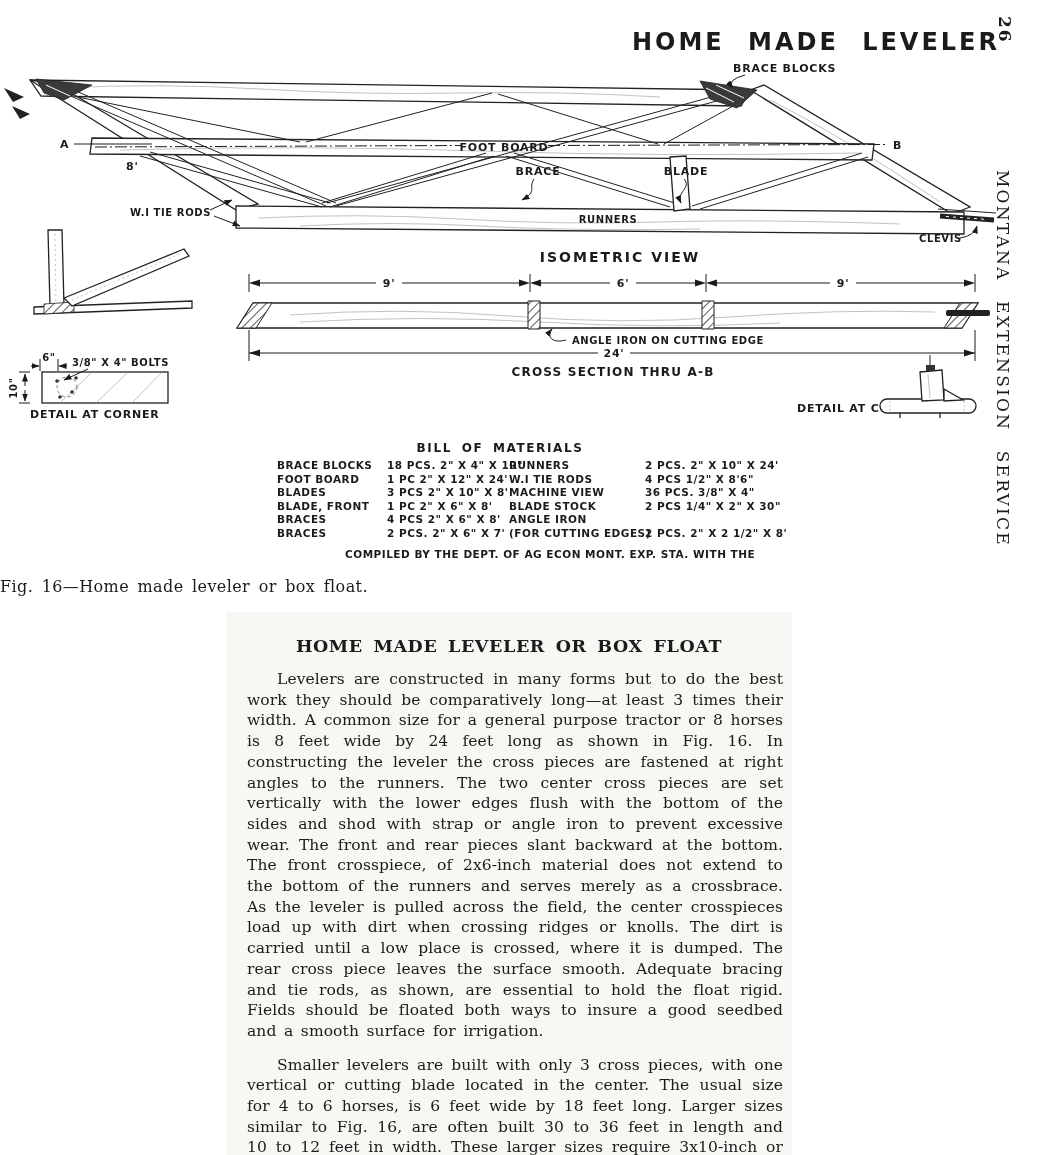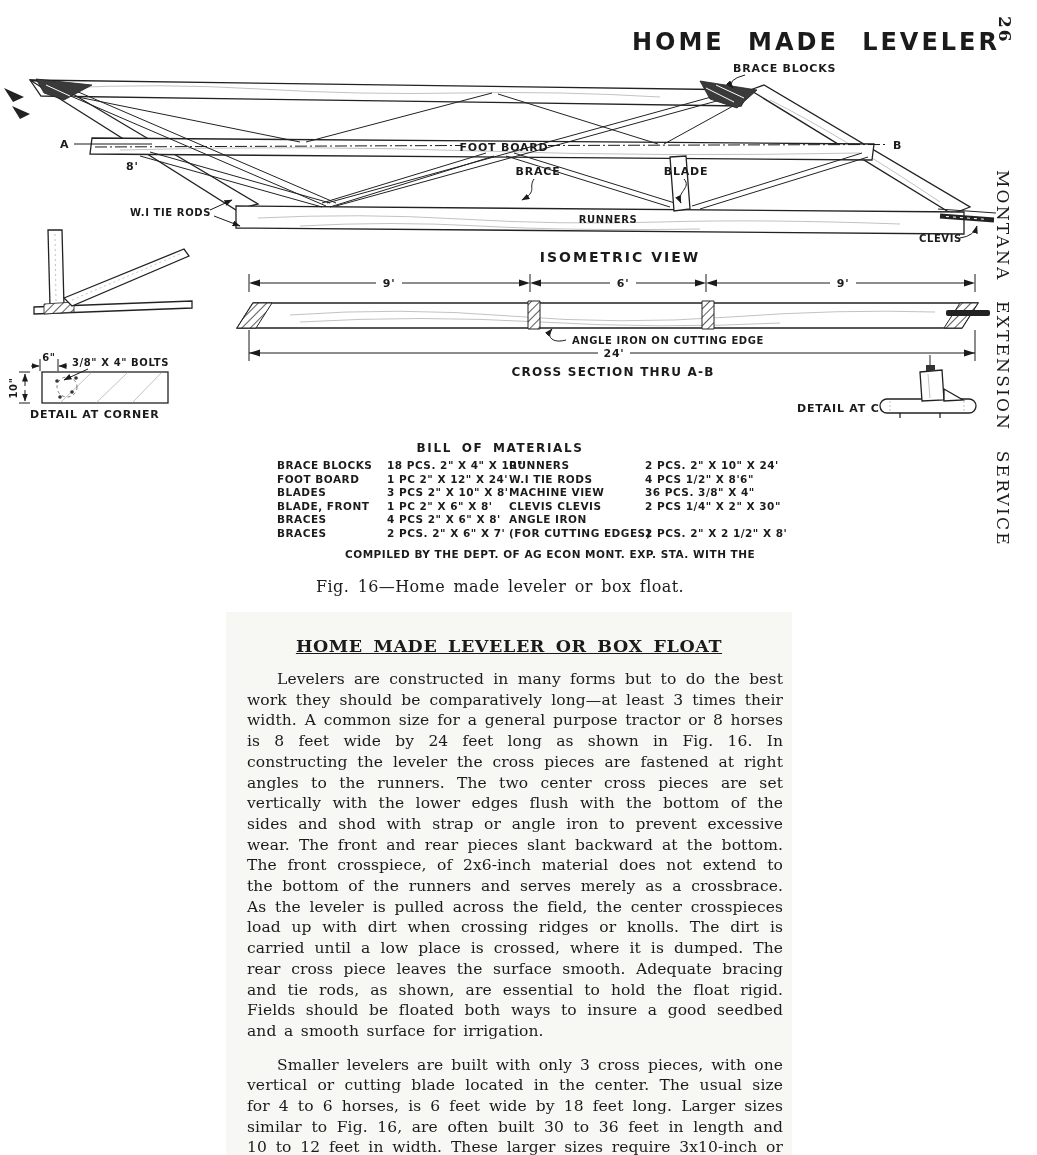--- a/index.html
+++ b/index.html
@@ -44,31 +44,31 @@
     grid-template-columns:110px 122px 136px 185px;
     grid-auto-rows:13.5px;
     font:bold 10.5px "DejaVu Sans", sans-serif;letter-spacing:.5px;
     white-space:nowrap;
   }
   .credits{
     top:548px;left:345px;
     font:bold 10.5px "DejaVu Sans", sans-serif;letter-spacing:.5px;line-height:12px;
   }
   .fig-caption{
-    top:577px;left:0;width:1000px;text-align:center;
+    top:577px;left:0;width:1000px;
     font:16px "DejaVu Serif", serif;letter-spacing:.4px;word-spacing:3px;
   }
   
   .article{
     top:612px;left:226px;width:566px;height:543px;
     background:#f7f7f4;box-sizing:border-box;padding:0 9px;
   }
   .article h2{
     margin:24px 0 0 0;text-align:center;
-    font:bold 17.5px "DejaVu Serif", serif;letter-spacing:.6px;word-spacing:4px;text-decoration:underline;
+    font:bold 17.5px "DejaVu Serif", serif;letter-spacing:.6px;word-spacing:4px;
   }
   .article p{
     margin:13px 0 0 12px;text-align:justify;text-indent:30px;
     font:15.5px "DejaVu Serif", serif;line-height:20.7px;
     word-spacing:2.5px;letter-spacing:.1px;
   }
 </style>
 </head>
 <body>
 
@@ -275,21 +275,21 @@
   <span>FOOT BOARD</span>
     <span>1 PC  2" X 12" X 24'</span>
     <span>W.I TIE RODS</span>
     <span>4 PCS 1/2" X 8'6"</span>
   <span>BLADES</span>
     <span>3 PCS 2" X 10" X  8'</span>
     <span>MACHINE VIEW</span>
     <span>36 PCS. 3/8" X  4"</span>
   <span>BLADE, FRONT</span>
     <span>1 PC  2" X 6" X  8'</span>
-    <span>CLEVIS CLEVIS</span>
+    <span>BLADE STOCK</span>
     <span>2 PCS 1/4" X  2" X 30"</span>
   <span>BRACES</span>
     <span>4 PCS 2" X 6" X  8'</span>
     <span>ANGLE IRON</span>
     <span></span>
   <span>BRACES</span>
     <span>2 PCS. 2" X 6" X  7'</span>
     <span>(FOR CUTTING EDGES)</span>
     <span>2 PCS.  2" X 2 1/2" X 8'</span>
 </div>

